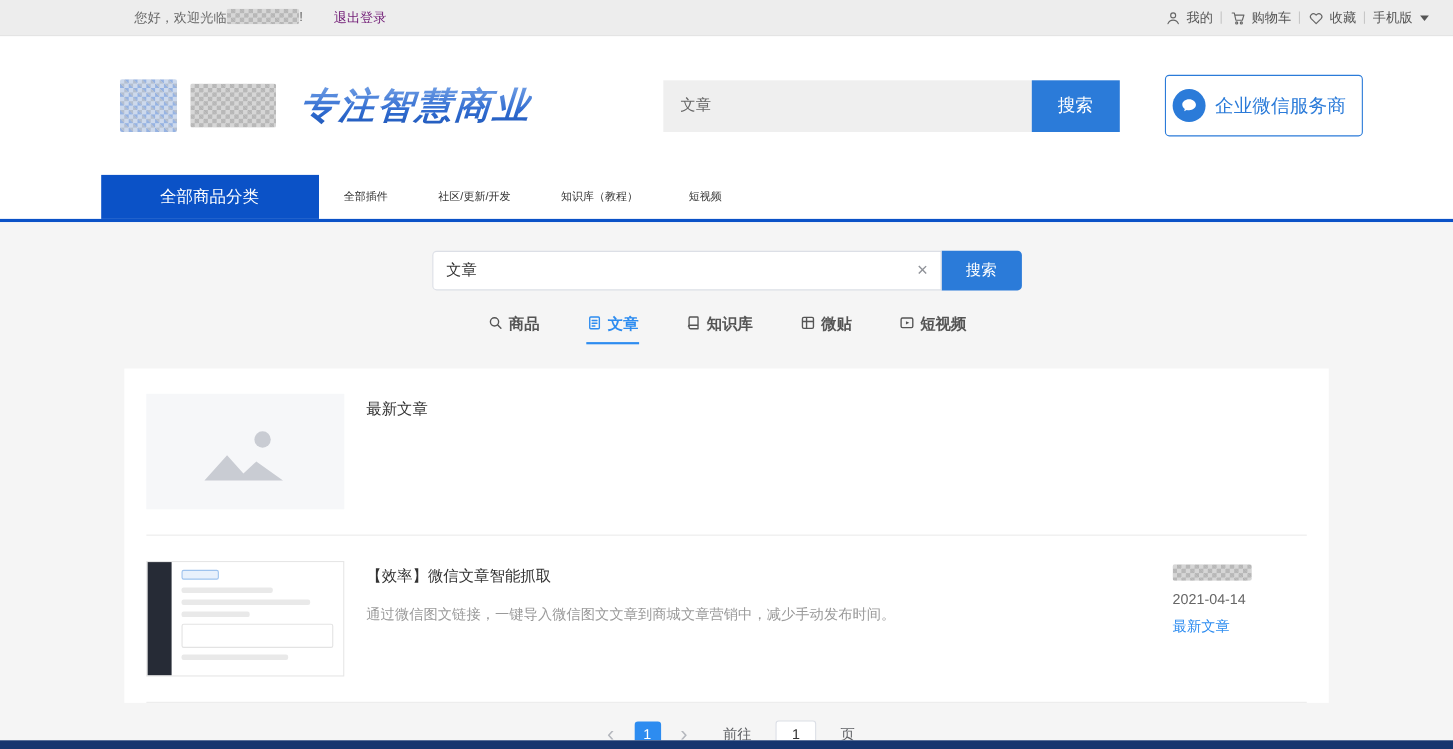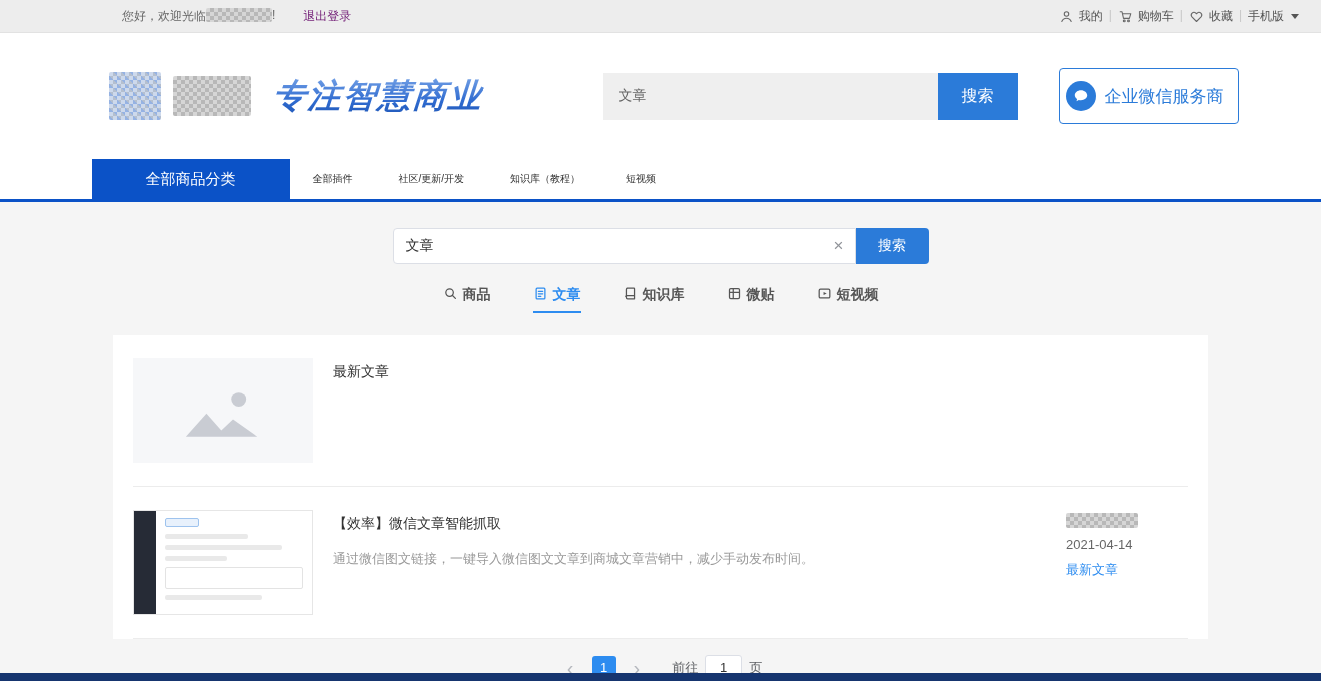--- a/index.html
+++ b/index.html
@@ -89,21 +89,21 @@
   .row-main { flex:1; padding-top:5px; }
   .row-title { font-size:14px; color:#333; cursor:pointer; }
   .row-desc { font-size:13px; color:#9a9a9a; margin-top:16px; line-height:1.5; }
   .row-side { width:122px; flex:0 0 auto; padding-top:3px; display:flex; flex-direction:column; gap:9px; font-size:13px; color:#666; }
   .row-tag { color:#2d8cf0; cursor:pointer; }
 
   
   .pagination { display:flex; align-items:center; justify-content:center; gap:10px; margin-top:16px; font-size:13px; color:#606266; }
   .pg-arrow { color:#b4b7bd; font-size:20px; line-height:1; padding:0 8px; cursor:pointer; }
   .pg-current { width:24px; height:24px; background:#2d8cf0; color:#fff; border-radius:3px; display:flex; align-items:center; justify-content:center; font-size:13px; cursor:default; }
-  .pg-goto { display:flex; align-items:center; gap:7px; margin-left:14px; }
+  .pg-goto { display:flex; align-items:center; gap:22px; margin-left:14px; }
   .pg-input { width:37px; height:25px; border:1px solid #dcdfe6; border-radius:3px; text-align:center; font-size:13px; color:#333; outline:none;
               font-family:"Liberation Sans","DejaVu Sans",sans-serif;}
 
   .footer-bar { height:8px; background:#16356f; flex:0 0 auto; }
 </style>
 </head>
 <body>
 
 <div class="page">
 

